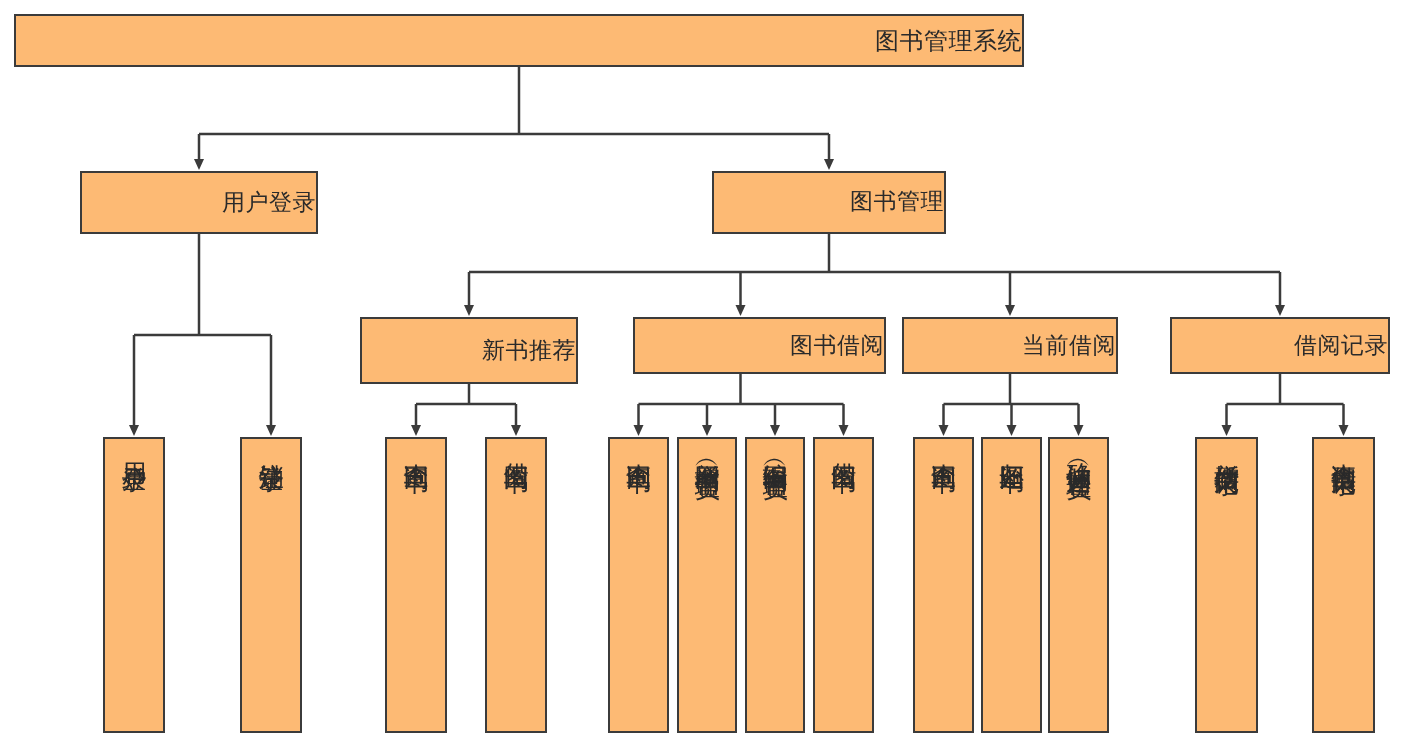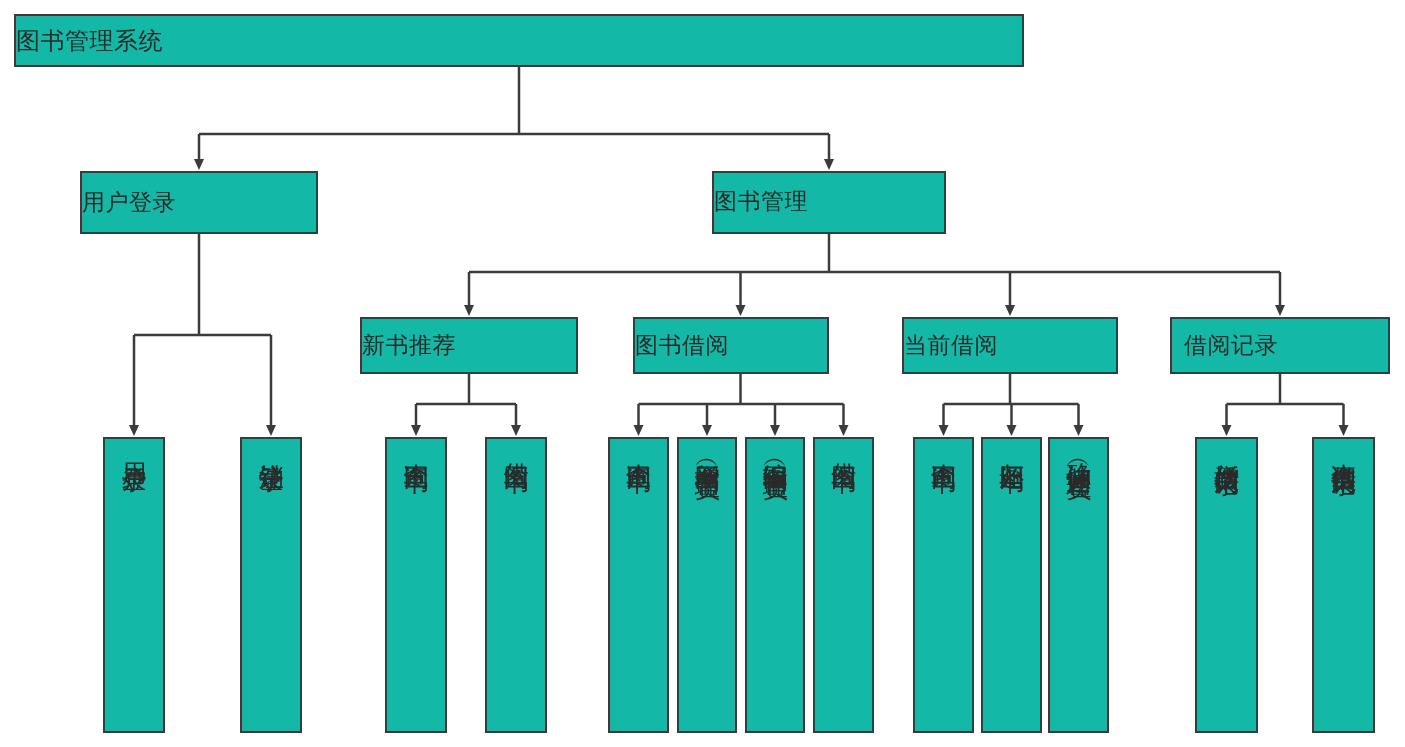--- a/index.html
+++ b/index.html
@@ -21,25 +21,25 @@
     position: absolute;
     left: 0;
     top: 0;
     width: 1405px;
     height: 747px;
     pointer-events: none;
   }
   .node {
     position: absolute;
     box-sizing: border-box;
-    background: #14b8a6;
+    background: #fdba74;
     border: 2.5px solid #3b3b3b;
     display: flex;
     align-items: center;
-    justify-content: flex-start;
+    justify-content: flex-end;
     color: #2a2a2a;
   }
   .node .label {
     text-align: center;
     line-height: 1.06;
     letter-spacing: 0.5px;
     white-space: pre;
   }
   .node.h .label {
     font-size: 23px;
@@ -118,24 +118,24 @@
   <div id="nodes-layer">
       <div class="node root" style="left: 14px; top: 14px; width: 1010px; height: 53px;">
         <span class="label">图书管理系统</span>
       </div>
       <div class="node h" style="left: 80px; top: 171px; width: 238px; height: 63px;">
         <span class="label">用户登录</span>
       </div>
       <div class="node h" style="left: 712px; top: 171px; width: 234px; height: 63px; font-family: Liberation Serif, serif;">
         <span class="label">图书管理</span>
       </div>
-      <div class="node h" style="left: 360px; top: 317px; width: 218px; height: 57px;">
+      <div class="node h" style="left: 360px; top: 317px; width: 218px; height: 67px;">
         <span class="label">新书推荐</span>
       </div>
-      <div class="node h" style="left: 633px; top: 317px; width: 196px; height: 57px;">
+      <div class="node h" style="left: 633px; top: 317px; width: 253px; height: 57px;">
         <span class="label">图书借阅</span>
       </div>
       <div class="node h" style="left: 902px; top: 317px; width: 216px; height: 57px;">
         <span class="label">当前借阅</span>
       </div>
       <div class="node h" style="left: 1170px; top: 317px; width: 220px; height: 57px; padding-left: 12px;">
         <span class="label">借阅记录</span>
       </div>
       <div class="node v" style="left: 103px; top: 437px; width: 62px; height: 296px;">
         <span class="label">用户登录</span>

